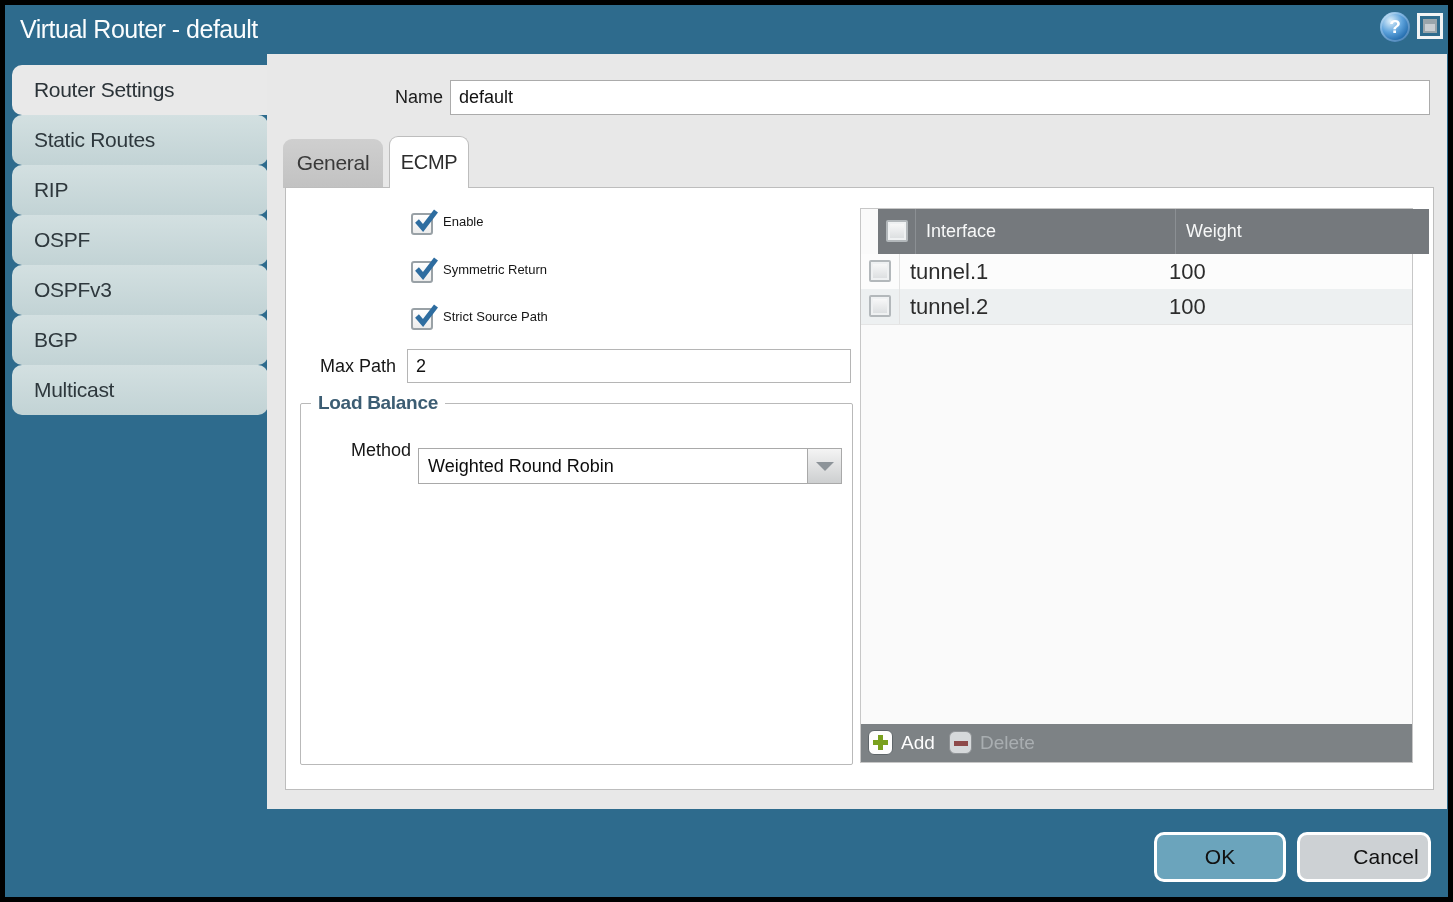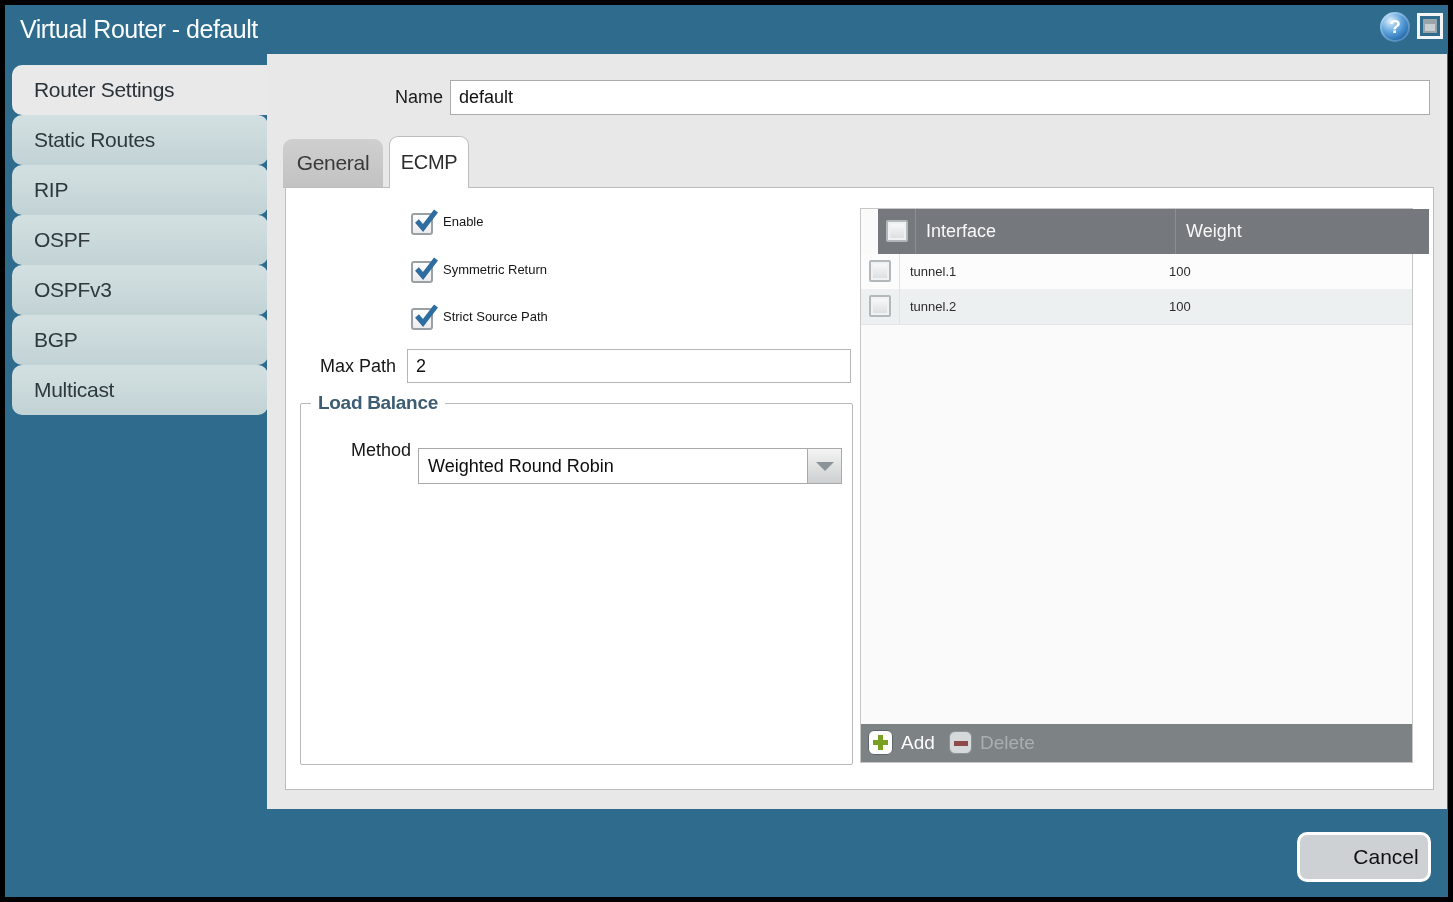--- a/index.html
+++ b/index.html
@@ -139,21 +139,21 @@
   }
   .th-check { position:absolute; left:0; top:0; width:38px; height:45px; border-right:1px solid #8b8f93; }
   .th-interface { position:absolute; left:38px; top:0; width:260px; height:45px; line-height:45px; padding-left:10px; border-right:1px solid #8b8f93; }
   .th-weight { position:absolute; left:298px; top:0; width:253px; height:45px; line-height:45px; padding-left:10px; }
   .cb3d {
     position:absolute; left:8px; top:11px; width:22px; height:22px;
     background:linear-gradient(#fbfbfb,#d9dcde);
     border:2px solid #b3b8bb; border-radius:2px;
     box-shadow:inset 0 0 0 2px #eff1f2; cursor:pointer;
   }
-  .trow { position:absolute; left:0; width:100%; height:35px; font-size:13px; color:#2c2c2c; cursor:pointer; }
+  .trow { position:absolute; left:0; width:100%; height:35px; font-size:22px; color:#2c2c2c; cursor:pointer; }
   .trow.r0 { top:45px;  background:#fcfcfc; }
   .trow.r1 { top:80px;  background:#edf0f1; }
   .trow .cb3d { top:6px; }
   .td-interface { position:absolute; left:38px; top:0; width:260px; height:35px; line-height:35px; padding-left:10px; border-left:1px solid #e2e2e2; }
   .td-weight { position:absolute; left:298px; top:0; width:253px; height:35px; line-height:35px; padding-left:10px; }
   .tbody-fill { position:absolute; left:0; top:115px; width:100%; height:402px; background:#fafafa; border-top:1px solid #e5e5e5; }
   .tfoot {
     position:absolute; left:0; bottom:0; width:100%; height:38px; background:#7d8285;
     color:#fff;
   }
@@ -286,15 +286,16 @@
           <div class="del-btn">
             <span class="icon-minus"></span>
             <span class="del-label">Delete</span>
           </div>
         </div>
       </div>
 
     </div>
   </div>
 
+  <div class="btn btn-ok" style="line-height:44px;">OK</div>
   <div class="btn btn-cancel" style="line-height:44px;">Cancel</div>
 
 </div>
 
 </body></html>

